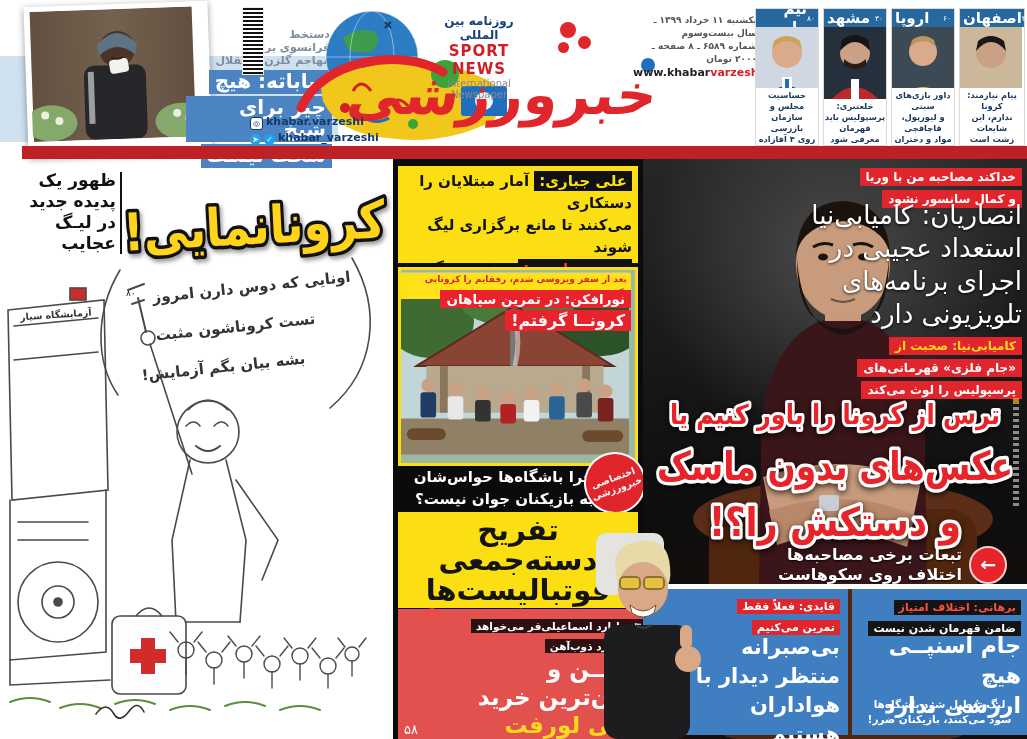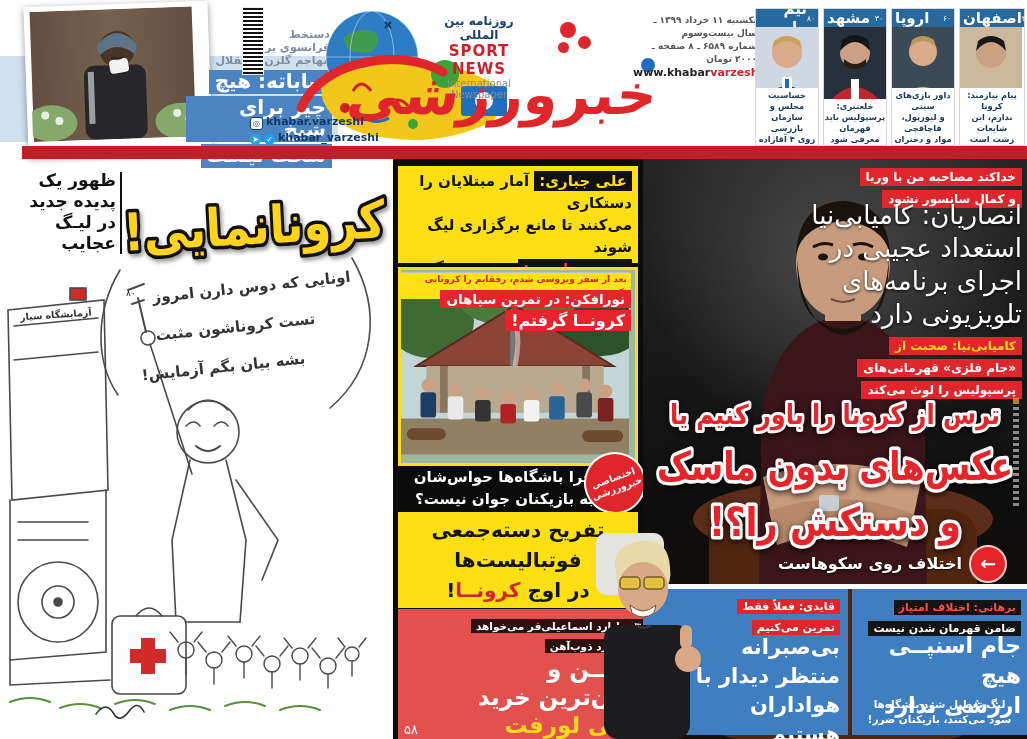--- a/index.html
+++ b/index.html
@@ -66,21 +66,21 @@
   .pc-title{right:4px;top:19px;text-align:right;}
   .pc-title .chip{display:inline-block;background:#e8232b;color:#fff;font-weight:700;
                   padding:1px 6px;margin-bottom:2px;}
   .q-lines{left:398px;top:466px;width:196px;text-align:right;color:#fff;font-size:15px;
            font-weight:700;line-height:22px;}
   .badge{left:584px;top:452px;width:58px;height:58px;background:#e0262c;border:2px solid #fff;
          border-radius:50%;transform:rotate(-20deg);display:flex;flex-direction:column;
          justify-content:center;text-align:center;color:#fff;font-size:9.5px;font-weight:700;
          line-height:11px;}
   .ybox2{left:398px;top:512px;width:240px;height:93px;background:#fcdf12;text-align:center;
-         font-size:20px;font-weight:700;color:#141414;line-height:30px;padding-top:3px;}
+         font-size:29px;font-weight:700;color:#141414;line-height:30px;padding-top:3px;}
   .ybox2 .red{color:#d5232a;}
   .rbox{left:398px;top:609px;width:240px;height:126px;background:#e2514d;padding:6px 8px;
         text-align:right;}
   .rbox .chip{display:inline-block;background:#2d1112;color:#fff;font-size:10.5px;
               font-weight:700;padding:1px 5px;margin-bottom:2px;}
   .rbox .big{font-size:23px;font-weight:700;color:#fff;line-height:28px;}
   .rbox .big.cy{color:#ffd91e;}
   .rref{left:404px;top:722px;color:#fff;font-size:13px;}
   
   .right-photo{left:643px;top:159px;width:384px;height:580px;background:#141414;}
@@ -510,20 +510,21 @@
   <svg class="abs main-hl" width="378" height="165" viewBox="0 0 378 165">
     <g style="direction:rtl" font-weight="700" fill="#e8242b" stroke="#ffffff" paint-order="stroke" stroke-linejoin="round">
       <text x="189" y="36" text-anchor="middle" font-size="27" stroke-width="6" textLength="330" lengthAdjust="spacingAndGlyphs">ترس از کرونا را باور کنیم یا</text>
       <text x="189" y="92" text-anchor="middle" font-size="40" stroke-width="7" textLength="356" lengthAdjust="spacingAndGlyphs">عکس‌های بدون ماسک</text>
       <text x="189" y="148" text-anchor="middle" font-size="40" stroke-width="7" textLength="252" lengthAdjust="spacingAndGlyphs">و دستکش را؟!</text>
     </g>
   </svg>
 
   <div class="abs arrow-row rtl">
     <div class="arrow-txt">
+        <div>تبعات برخی مصاحبه‌ها</div>
         <div>اختلاف روی سکوهاست</div>
       </div>
     <div class="arrow-circ">←</div>
   </div>
 
   <div class="abs credit">
     <div class="sq"></div>
     <div class="tx"></div>
   </div>
 

